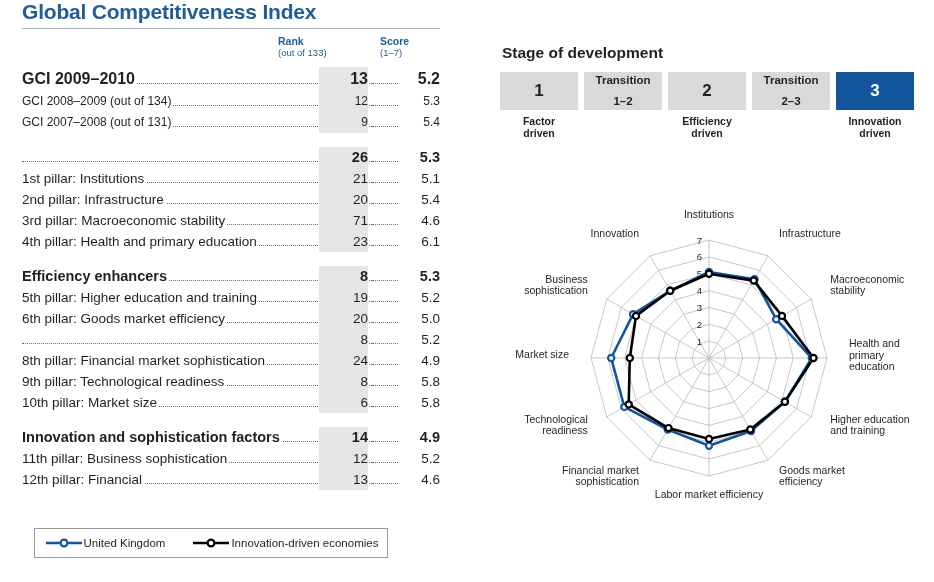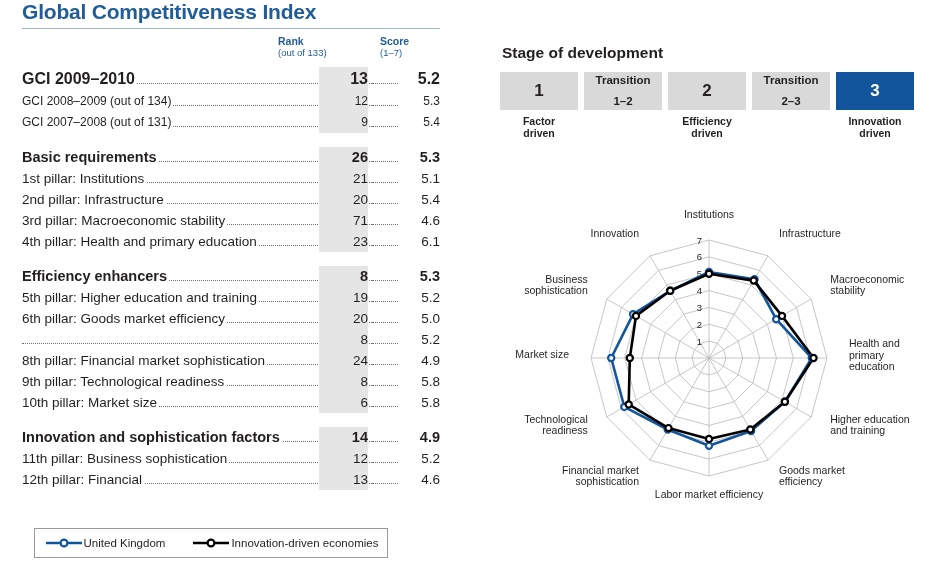--- a/index.html
+++ b/index.html
@@ -244,21 +244,21 @@
         <span>Score</span>
         <span class="sub">(1–7)</span>
       </div>
     </div>
 
     <div class="rows" id="rows-container">
         <div class="row top"><span class="leader"></span><span class="leader2"></span><span class="label">GCI 2009–2010</span><span class="rank">13</span><span class="score">5.2</span></div>
         <div class="row sub"><span class="leader"></span><span class="leader2"></span><span class="label">GCI 2008–2009 (out of 134)</span><span class="rank">12</span><span class="score">5.3</span></div>
         <div class="row sub"><span class="leader"></span><span class="leader2"></span><span class="label">GCI 2007–2008 (out of 131)</span><span class="rank">9</span><span class="score">5.4</span></div>
         <div class="spacer"></div>
-        <div class="row group"><span class="leader"></span><span class="leader2"></span><span class="label">Basic requirements</span><span class="rank">26</span><span class="score">5.3</span></div>
+        <div class="row group"><span class="leader"></span><span class="leader2"></span><span class="rank">26</span><span class="score">5.3</span></div>
         <div class="row "><span class="leader"></span><span class="leader2"></span><span class="label">1st pillar: Institutions</span><span class="rank">21</span><span class="score">5.1</span></div>
         <div class="row "><span class="leader"></span><span class="leader2"></span><span class="label">2nd pillar: Infrastructure</span><span class="rank">20</span><span class="score">5.4</span></div>
         <div class="row "><span class="leader"></span><span class="leader2"></span><span class="label">3rd pillar: Macroeconomic stability</span><span class="rank">71</span><span class="score">4.6</span></div>
         <div class="row "><span class="leader"></span><span class="leader2"></span><span class="label">4th pillar: Health and primary education</span><span class="rank">23</span><span class="score">6.1</span></div>
         <div class="spacer"></div>
         <div class="row group"><span class="leader"></span><span class="leader2"></span><span class="label">Efficiency enhancers</span><span class="rank">8</span><span class="score">5.3</span></div>
         <div class="row "><span class="leader"></span><span class="leader2"></span><span class="label">5th pillar: Higher education and training</span><span class="rank">19</span><span class="score">5.2</span></div>
         <div class="row "><span class="leader"></span><span class="leader2"></span><span class="label">6th pillar: Goods market efficiency</span><span class="rank">20</span><span class="score">5.0</span></div>
         <div class="row "><span class="leader"></span><span class="leader2"></span><span class="rank">8</span><span class="score">5.2</span></div>
         <div class="row "><span class="leader"></span><span class="leader2"></span><span class="label">8th pillar: Financial market sophistication</span><span class="rank">24</span><span class="score">4.9</span></div>

